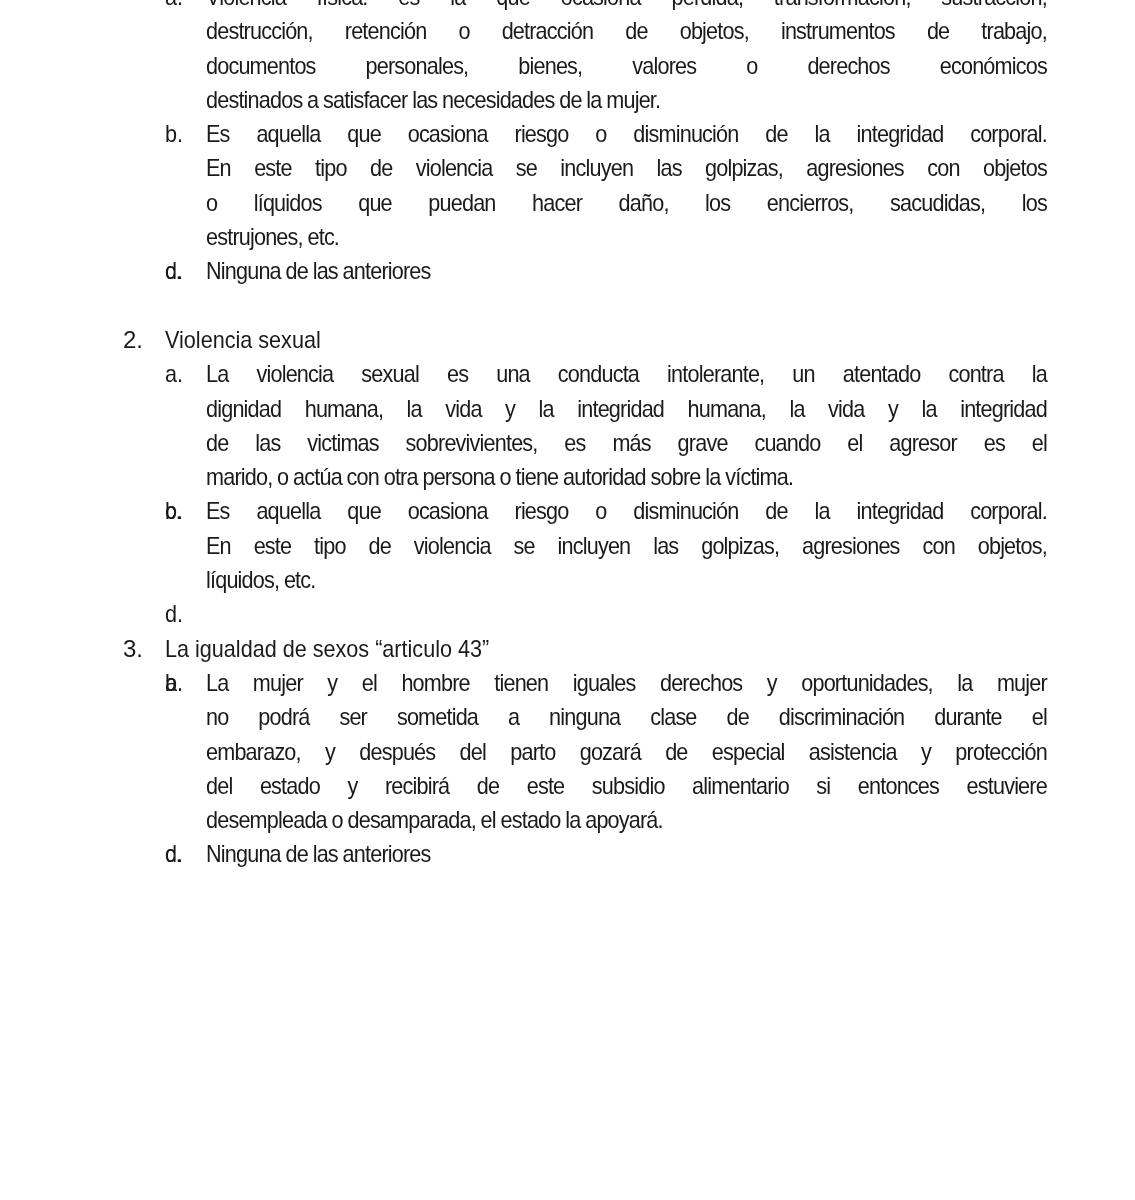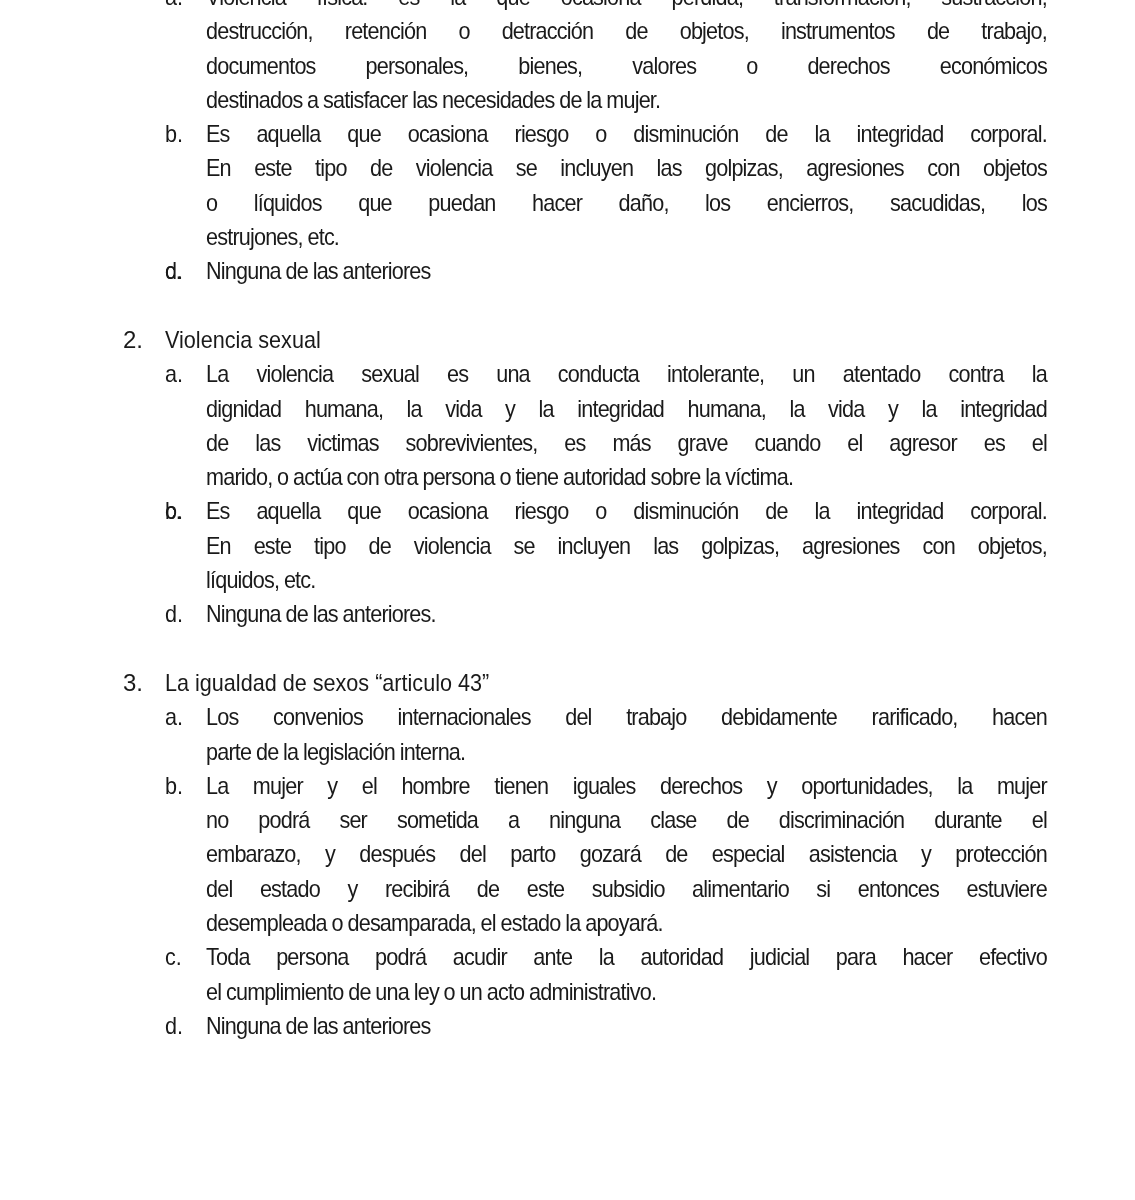--- a/index.html
+++ b/index.html
@@ -139,56 +139,45 @@
     <div class="opt">
       <span class="opt-letter">c.</span>
       <div class="opt-text">
         <span class="ln">Es aquella que ocasiona riesgo o disminución de la integridad corporal.</span>
         <span class="ln">En este tipo de violencia se incluyen las golpizas, agresiones con objetos,</span>
         <span class="ln last">líquidos, etc.</span>
       </div>
     </div>
     <div class="opt">
       <span class="opt-letter">d.</span>
-      <div class="opt-text">
-        <span class="ln last">Ninguna de las anteriores.</span>
-      </div>
     </div>
   </div>
 
   <div class="gap"></div>
 
   <div class="q">
     <div class="q-title">
       <span class="q-num">3.</span>
       <span class="q-text">La igualdad de sexos “articulo 43”</span>
     </div>
     <div class="opt">
       <span class="opt-letter">a.</span>
-      <div class="opt-text">
-        <span class="ln">Los convenios internacionales del trabajo debidamente rarificado, hacen</span>
-        <span class="ln last">parte de la legislación interna.</span>
-      </div>
     </div>
     <div class="opt">
       <span class="opt-letter">b.</span>
       <div class="opt-text">
         <span class="ln">La mujer y el hombre tienen iguales derechos y oportunidades, la mujer</span>
         <span class="ln">no podrá ser sometida a ninguna clase de discriminación durante el</span>
         <span class="ln">embarazo, y después del parto gozará de especial asistencia y protección</span>
         <span class="ln">del estado y recibirá de este subsidio alimentario si entonces estuviere</span>
         <span class="ln last">desempleada o desamparada, el estado la apoyará.</span>
       </div>
     </div>
     <div class="opt">
       <span class="opt-letter">c.</span>
-      <div class="opt-text">
-        <span class="ln">Toda persona podrá acudir ante la autoridad judicial para  hacer efectivo</span>
-        <span class="ln last">el cumplimiento de una ley o un acto administrativo.</span>
-      </div>
     </div>
     <div class="opt">
       <span class="opt-letter">d.</span>
       <div class="opt-text">
         <span class="ln last">Ninguna de las anteriores</span>
       </div>
     </div>
   </div>
 
 </div>

